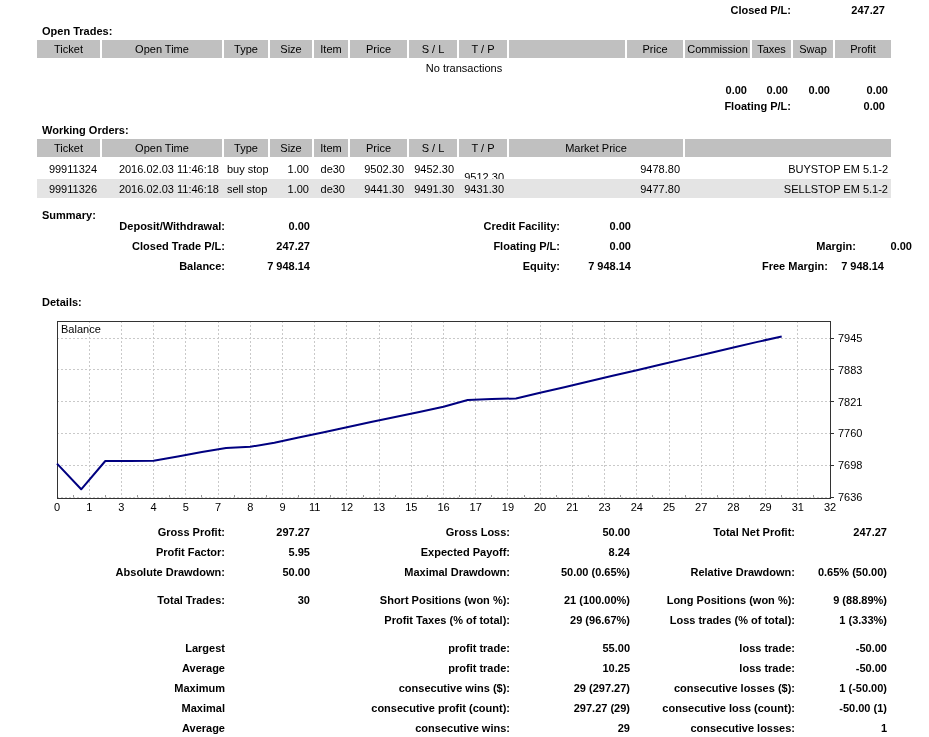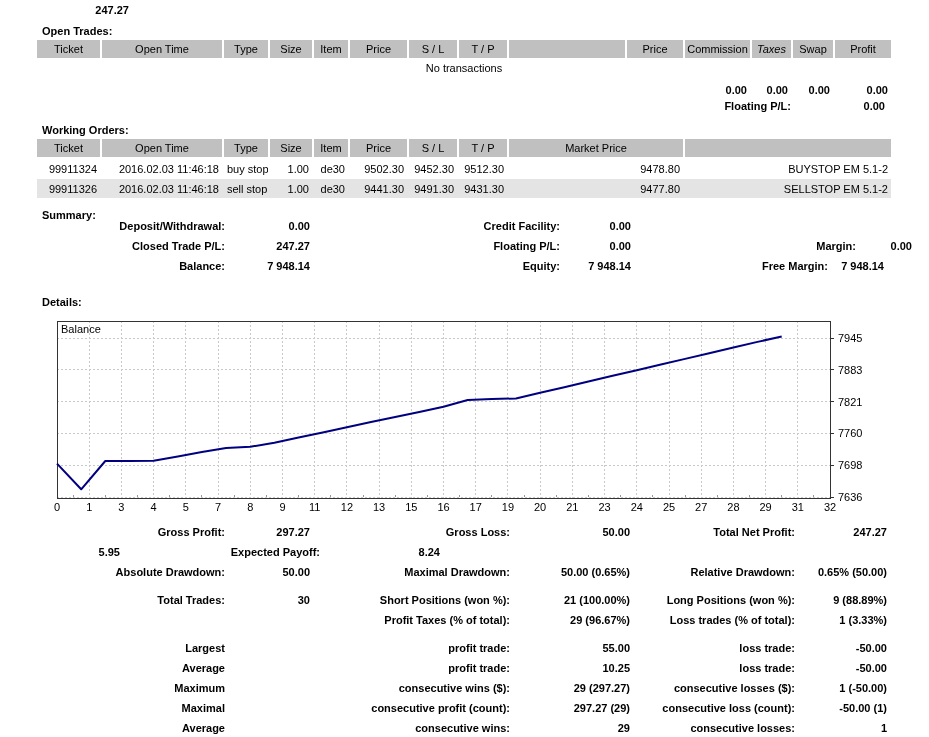--- a/index.html
+++ b/index.html
@@ -34,37 +34,38 @@
   .plot-border { stroke:#333; stroke-width:1; fill:none; shape-rendering:crispEdges; }
   .balance-line { stroke:#000080; stroke-width:2; fill:none; stroke-linejoin:round; }
   .xlab, .ylab, .legend { font-family:"Liberation Sans", sans-serif; font-size:11px; fill:#000; }
 </style>
 </head>
 <body>
 
 <div class="page">
 
   <div class="plrow" style="top:4px">
+    <div class="lab">Closed P/L:</div>
     <div class="val">247.27</div>
   </div>
 
   <div class="section-title" style="top:25px">Open Trades:</div>
   <div class="trow" style="top:40px" id="ot-header">
       <div class="hcell" style="width: 63px;">Ticket</div>
       <div class="hcell" style="width: 120px;">Open Time</div>
       <div class="hcell" style="width: 44px;">Type</div>
       <div class="hcell" style="width: 42px;">Size</div>
       <div class="hcell" style="width: 34px;">Item</div>
       <div class="hcell" style="width: 57px;">Price</div>
       <div class="hcell" style="width: 48px;">S / L</div>
       <div class="hcell" style="width: 48px;">T / P</div>
       <div class="hcell" style="width: 116px;"></div>
       <div class="hcell" style="width: 56px;">Price</div>
       <div class="hcell" style="width: 65px;">Commission</div>
-      <div class="hcell" style="width: 39px; font-style: italic;">Taxes</div>
+      <div class="hcell" style="width: 39px;">Taxes</div>
       <div class="hcell" style="width: 40px;">Swap</div>
       <div class="hcell" style="width: 56px;">Profit</div>
     </div>
   <div class="note" style="top:62px">No transactions</div>
   <div class="trow" style="top:80px" id="ot-totals">
       <div class="dcell r" style="width: 63px;"></div>
       <div class="dcell r" style="width: 120px;"></div>
       <div class="dcell r" style="width: 44px;"></div>
       <div class="dcell r" style="width: 42px;"></div>
       <div class="dcell r" style="width: 34px;"></div>
@@ -98,21 +99,21 @@
     </div>
   <div id="wo-rows">
       <div class="trow" style="top: 159px;">
         <div class="dcell r" style="width: 63px;">99911324</div>
         <div class="dcell r" style="width: 120px;">2016.02.03 11:46:18</div>
         <div class="dcell l" style="width: 44px;">buy stop</div>
         <div class="dcell r" style="width: 42px;">1.00</div>
         <div class="dcell r" style="width: 34px;">de30</div>
         <div class="dcell r" style="width: 57px;">9502.30</div>
         <div class="dcell r" style="width: 48px;">9452.30</div>
-        <div class="dcell r" style="width: 48px;">9512.30</div>
+        <div class="dcell r" style="width: 48px; margin-top: 8px;">9512.30</div>
         <div class="dcell r" style="width: 174px;">9478.80</div>
         <div class="dcell r" style="width: 206px;">BUYSTOP EM 5.1-2</div>
       </div>
       <div class="trow alt" style="top: 179px;">
         <div class="dcell r" style="width: 63px; text-align: right;">99911326</div>
         <div class="dcell r" style="width: 120px;">2016.02.03 11:46:18</div>
         <div class="dcell l" style="width: 44px;">sell stop</div>
         <div class="dcell r" style="width: 42px;">1.00</div>
         <div class="dcell r" style="width: 34px;">de30</div>
         <div class="dcell r" style="width: 57px;">9441.30</div>
@@ -252,20 +253,21 @@
   <div class="absblock" style="top:522px" id="stats-rows">
       <div class="pair-row">
         <div class="" style="width: 190px;">Gross Profit:</div>
         <div class="" style="width: 85px;">297.27</div>
         <div class="" style="width: 200px;">Gross Loss:</div>
         <div class="" style="width: 120px;">50.00</div>
         <div class="" style="width: 165px;">Total Net Profit:</div>
         <div class="" style="width: 92px;">247.27</div>
       </div>
       <div class="pair-row">
+        <div class="" style="width: 190px;">Profit Factor:</div>
         <div class="" style="width: 85px;">5.95</div>
         <div class="" style="width: 200px;">Expected Payoff:</div>
         <div class="" style="width: 120px;">8.24</div>
         <div class="" style="width: 165px;"></div>
         <div class="" style="width: 92px;"></div>
       </div>
       <div class="pair-row">
         <div class="" style="width: 190px;">Absolute Drawdown:</div>
         <div class="" style="width: 85px;">50.00</div>
         <div class="" style="width: 200px;">Maximal Drawdown:</div>

